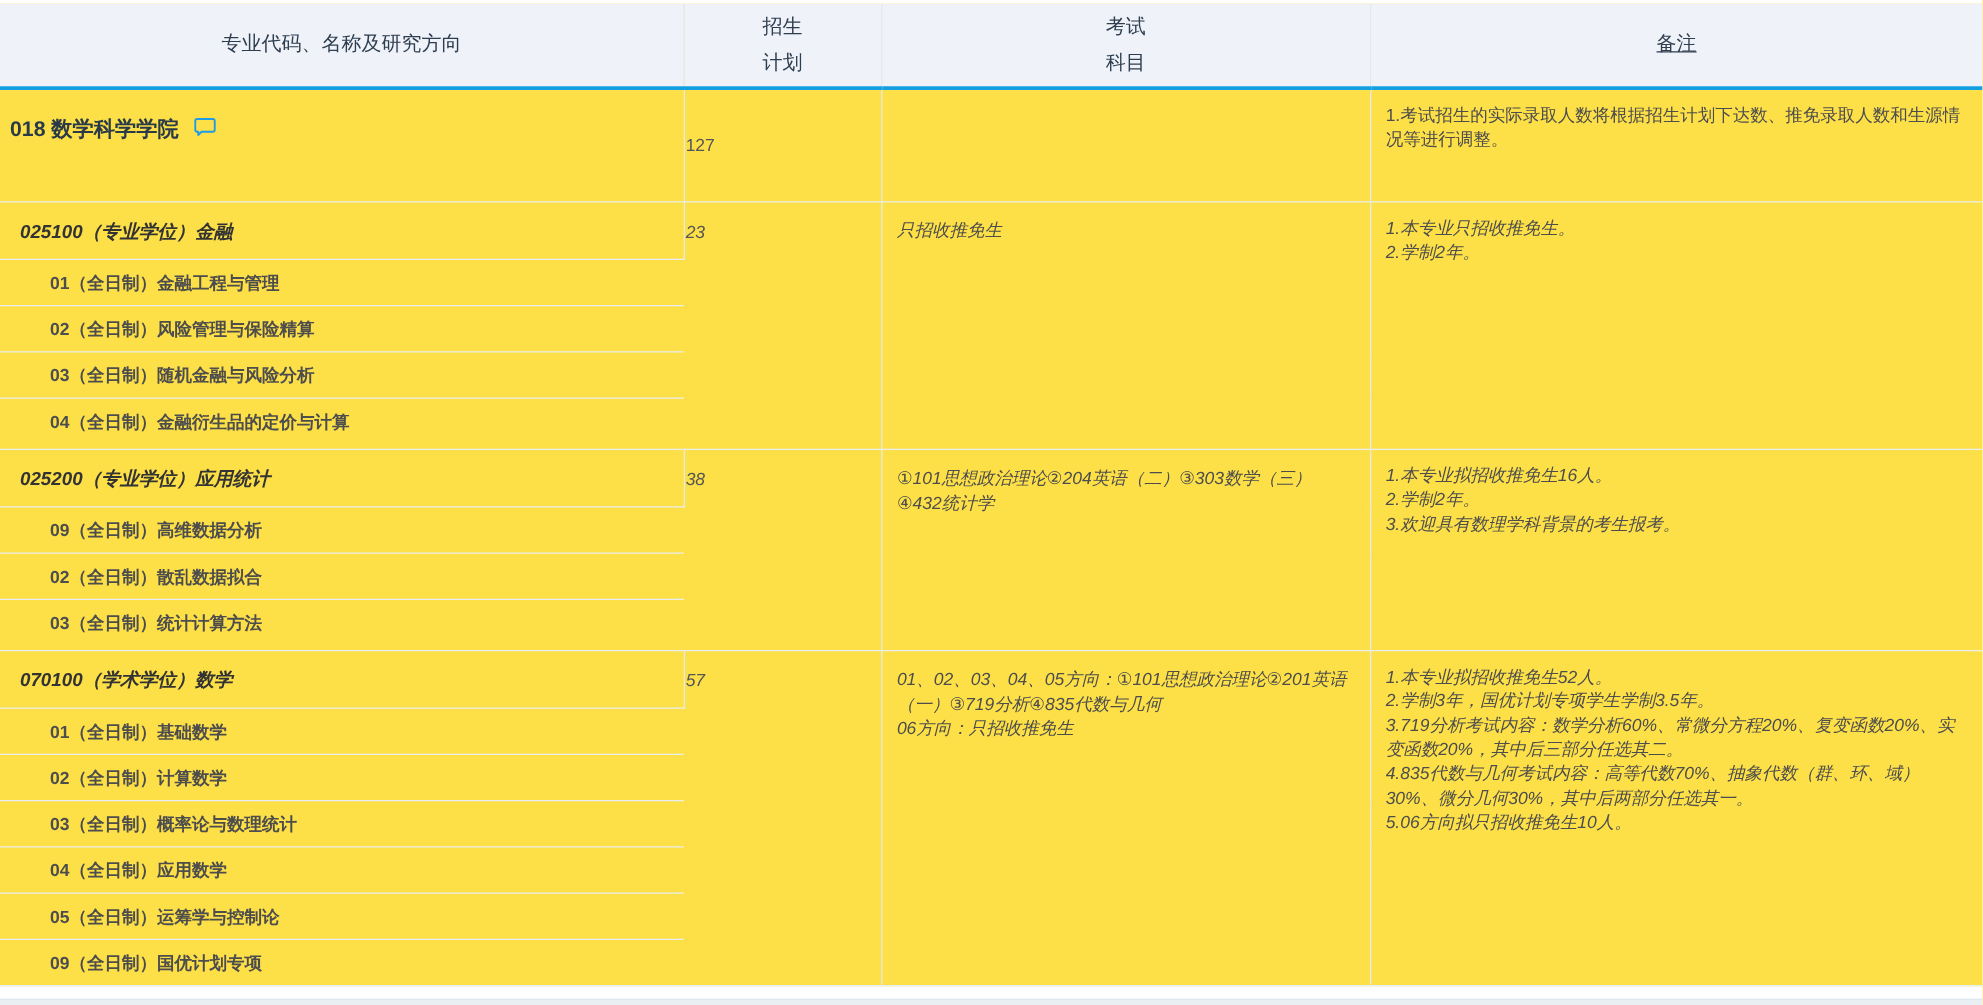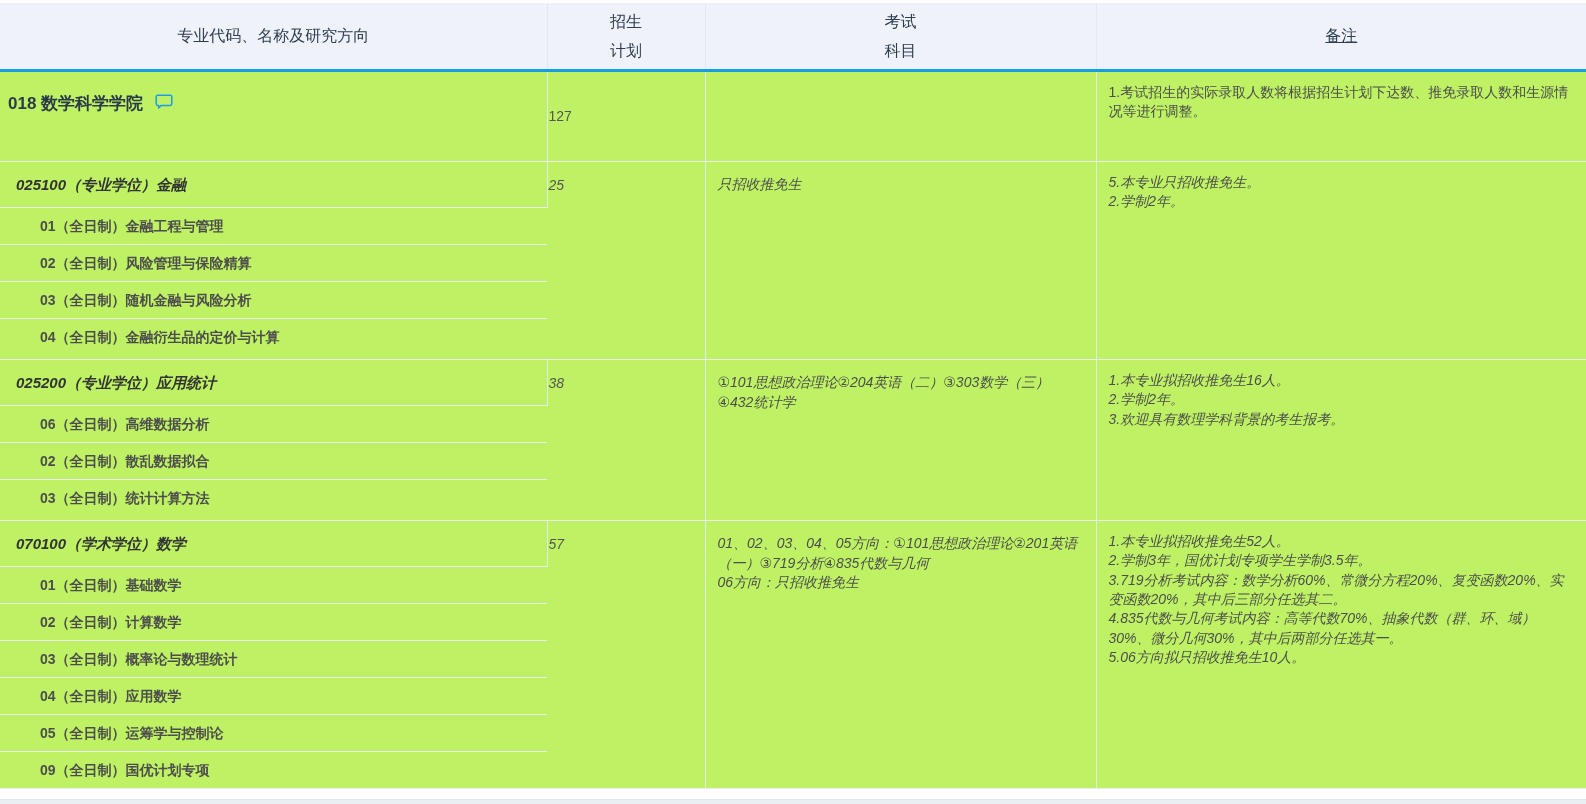--- a/index.html
+++ b/index.html
@@ -15,21 +15,21 @@
   html,body{margin:0;padding:0;}
   body{
     width:1586px;height:804px;overflow:hidden;
     background:#ffffff;
     font-family:"Liberation Sans","DejaVu Sans",sans-serif;
     color:var(--txt);
   }
   .page{width:1586px;height:804px;position:relative;background:#fff;}
   table{
     width:1586px;border-collapse:collapse;table-layout:fixed;
-    margin-top:3px;background:#bef264;
+    margin-top:3px;background:#fde047;
   }
   col.c1{width:547px;} col.c2{width:158px;} col.c3{width:391px;} col.c4{width:490px;}
   th{
     background:var(--headbg);
     border-bottom:3px solid var(--accent);
     border-right:1px solid var(--vline);
     border-top:1px solid #eef1f5;
     height:67px;vertical-align:middle;text-align:center;
     font-size:16px;font-weight:500;color:var(--headtxt);
     line-height:1.8;white-space:pre-line;
@@ -97,23 +97,23 @@
             </span>
           </span>
         </td>
         <td class="plan-cell college-plan">127</td>
         <td class="exam-cell"></td>
         <td class="remarks-cell">1.考试招生的实际录取人数将根据招生计划下达数、推免录取人数和生源情况等进行调整。</td>
       </tr>
 
       <tr class="row-section">
         <td class="section-cell">025100（专业学位）金融</td>
-        <td class="plan-cell" rowspan="5">25</td>
+        <td class="plan-cell" rowspan="5">23</td>
         <td class="exam-cell" rowspan="5">只招收推免生</td>
-        <td class="remarks-cell" rowspan="5">5.本专业只招收推免生。
+        <td class="remarks-cell" rowspan="5">1.本专业只招收推免生。
 2.学制2年。</td>
       </tr>
       <tr class="row-dir">
         <td class="dir-cell">01（全日制）金融工程与管理</td>
       </tr>
       <tr class="row-dir">
         <td class="dir-cell">02（全日制）风险管理与保险精算</td>
       </tr>
       <tr class="row-dir">
         <td class="dir-cell">03（全日制）随机金融与风险分析</td>
@@ -124,21 +124,21 @@
 
       <tr class="row-section">
         <td class="section-cell">025200（专业学位）应用统计</td>
         <td class="plan-cell" rowspan="4">38</td>
         <td class="exam-cell" rowspan="4">①101思想政治理论②204英语（二）③303数学（三）④432统计学</td>
         <td class="remarks-cell" rowspan="4">1.本专业拟招收推免生16人。
 2.学制2年。
 3.欢迎具有数理学科背景的考生报考。</td>
       </tr>
       <tr class="row-dir">
-        <td class="dir-cell">06（全日制）高维数据分析</td>
+        <td class="dir-cell">09（全日制）高维数据分析</td>
       </tr>
       <tr class="row-dir">
         <td class="dir-cell">02（全日制）散乱数据拟合</td>
       </tr>
       <tr class="row-dir-tall">
         <td class="dir-cell">03（全日制）统计计算方法</td>
       </tr>
 
       <tr class="row-section">
         <td class="section-cell">070100（学术学位）数学</td>

